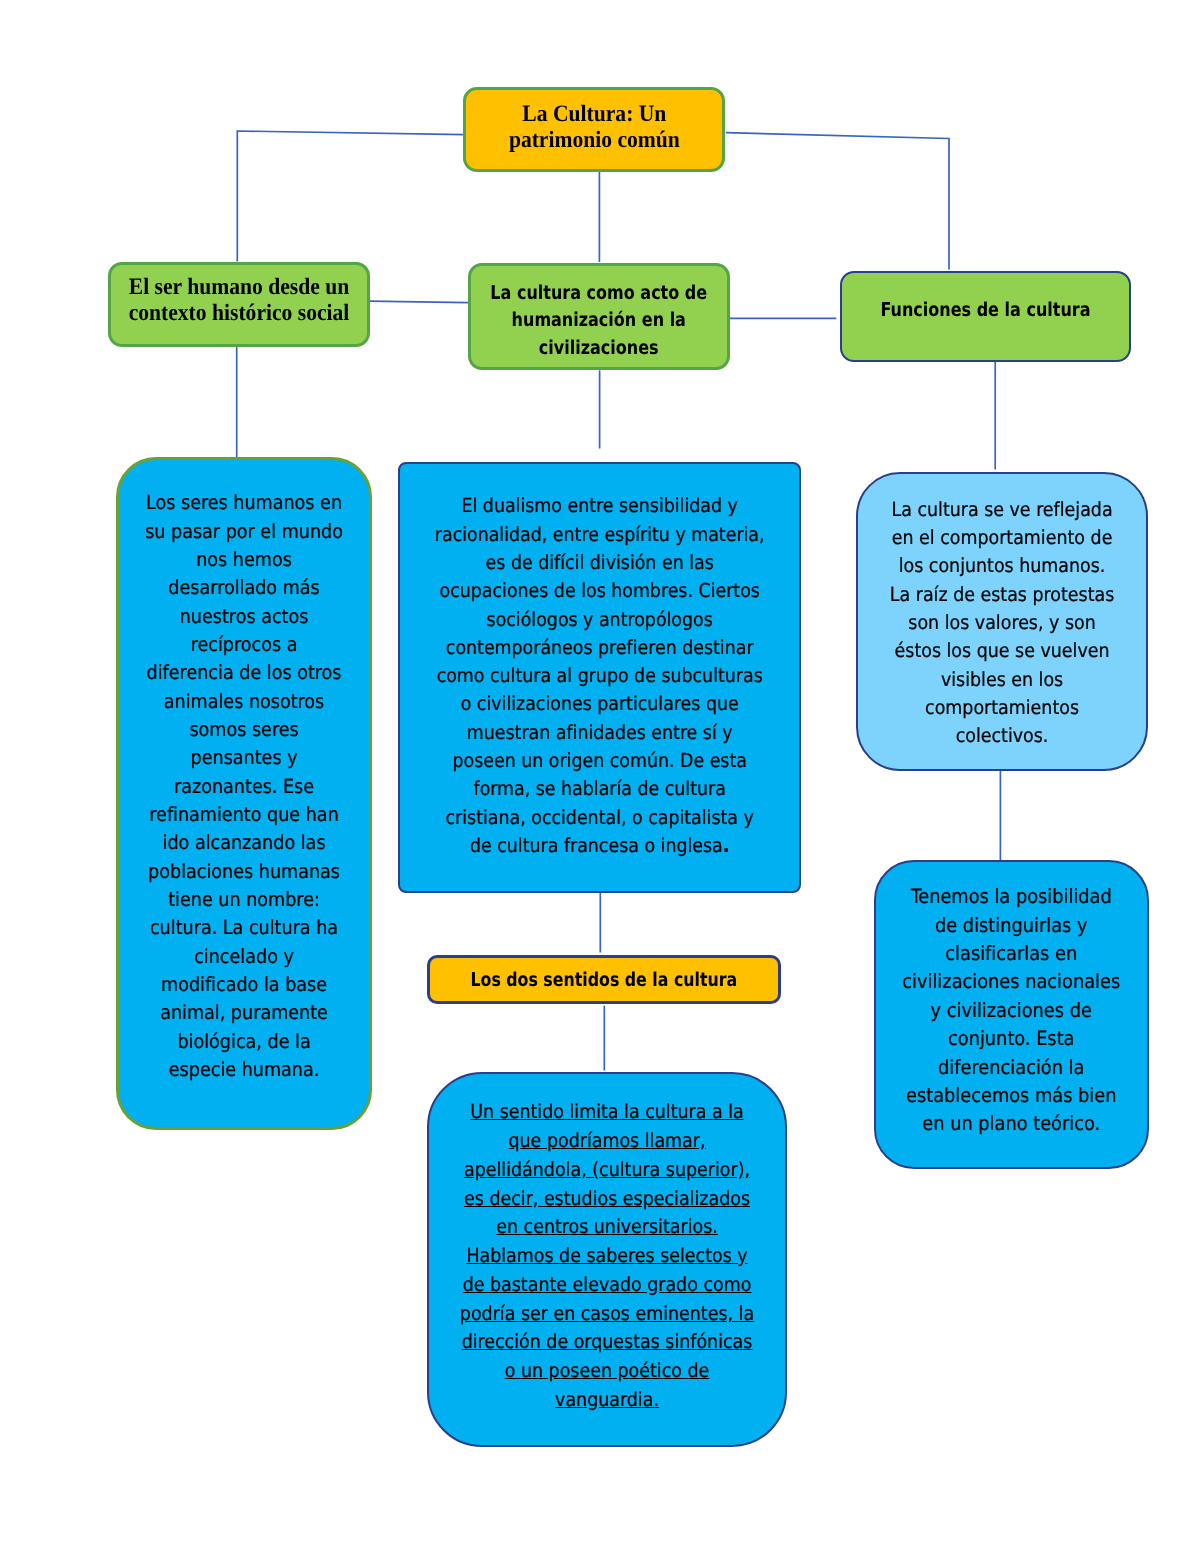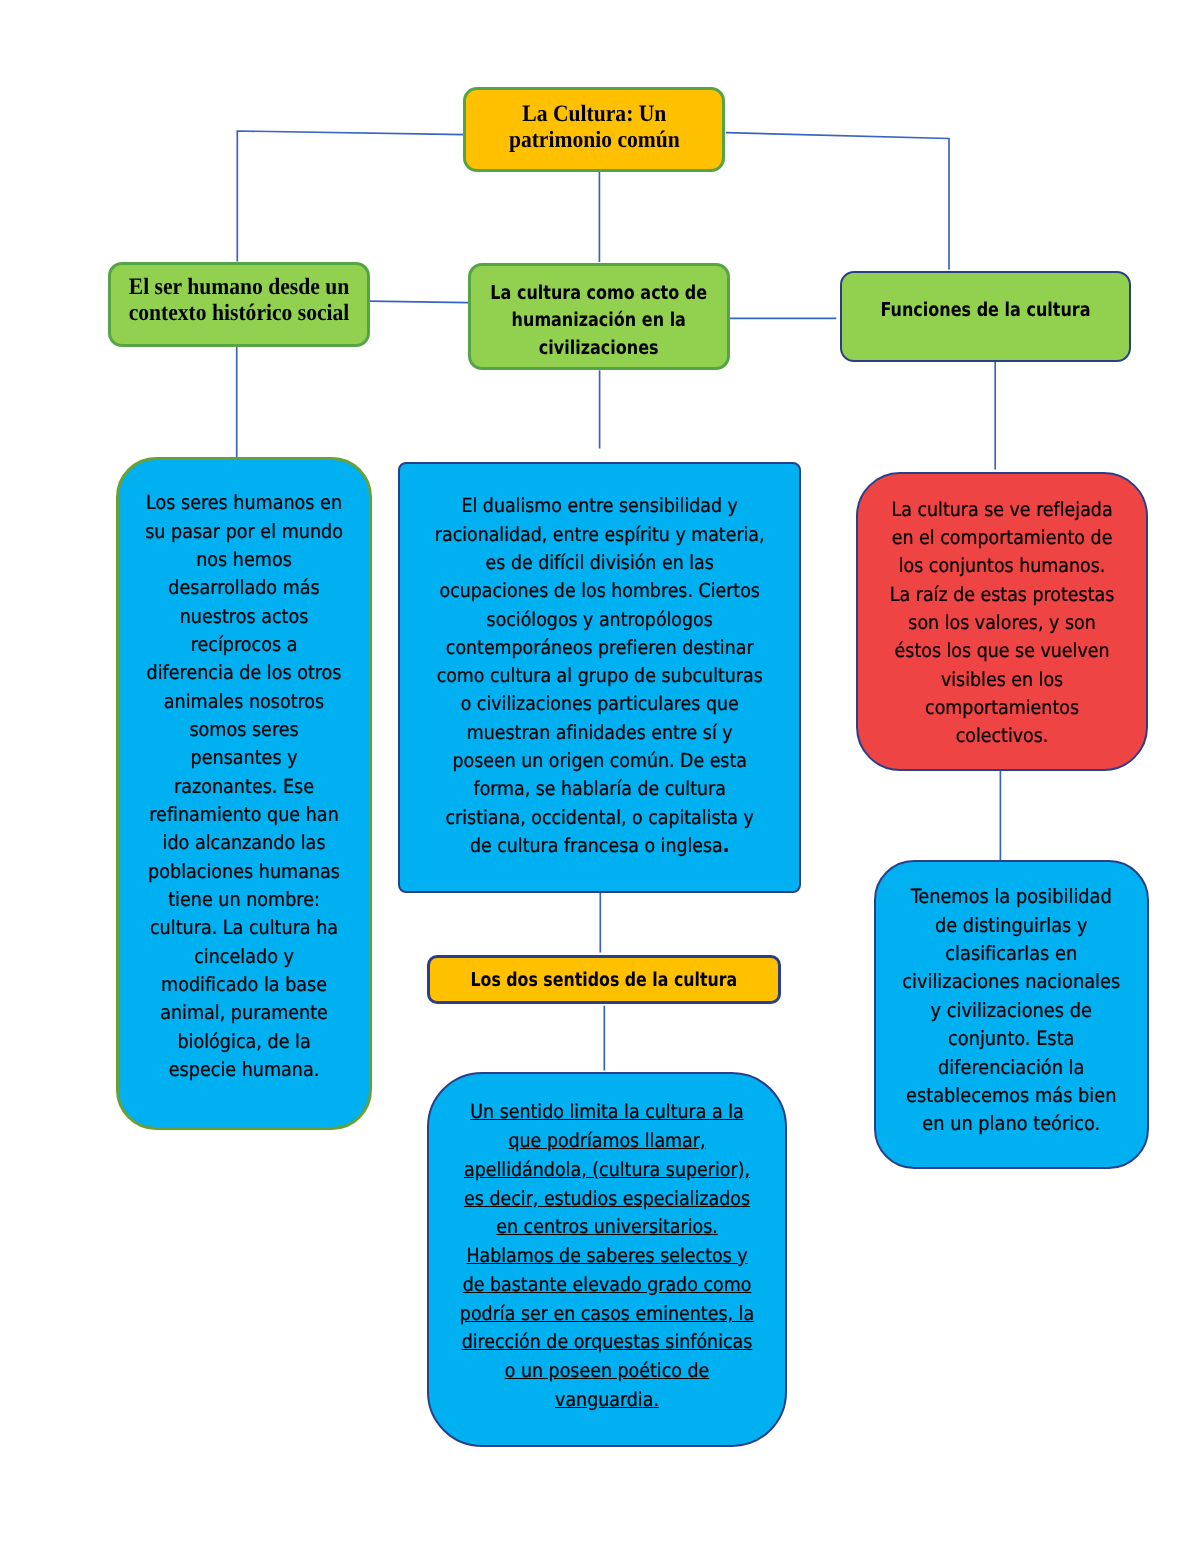--- a/index.html
+++ b/index.html
@@ -110,21 +110,21 @@
         <span class="ln">como cultura al grupo de subculturas</span>
         <span class="ln">o civilizaciones particulares que</span>
         <span class="ln">muestran afinidades entre sí y</span>
         <span class="ln">poseen un origen común. De esta</span>
         <span class="ln">forma, se hablaría de cultura</span>
         <span class="ln">cristiana, occidental, o capitalista y</span>
         <span class="ln">de cultura francesa o inglesa<b>.</b></span>
       </span>
   </div>
 
-  <div class="node body-text" style="left:855.8px;top:471.7px;width:292.5px;height:299.3px;background:#ef4444;border:2.7px solid #2A3F8A;border-radius:44px;font-size:19.4px;line-height:28.3px;padding-top:3.6px;">
+  <div class="node body-text" style="left:855.8px;top:471.7px;width:292.5px;height:299.3px;background:#7dd3fc;border:2.7px solid #2A3F8A;border-radius:44px;font-size:19.4px;line-height:28.3px;padding-top:3.6px;">
     <span class="txt">
         <span class="ln">La cultura se ve reflejada</span>
         <span class="ln">en el comportamiento de</span>
         <span class="ln">los conjuntos humanos.</span>
         <span class="ln">La raíz de estas protestas</span>
         <span class="ln">son los valores, y son</span>
         <span class="ln">éstos los que se vuelven</span>
         <span class="ln">visibles en los</span>
         <span class="ln">comportamientos</span>
         <span class="ln">colectivos.</span>

